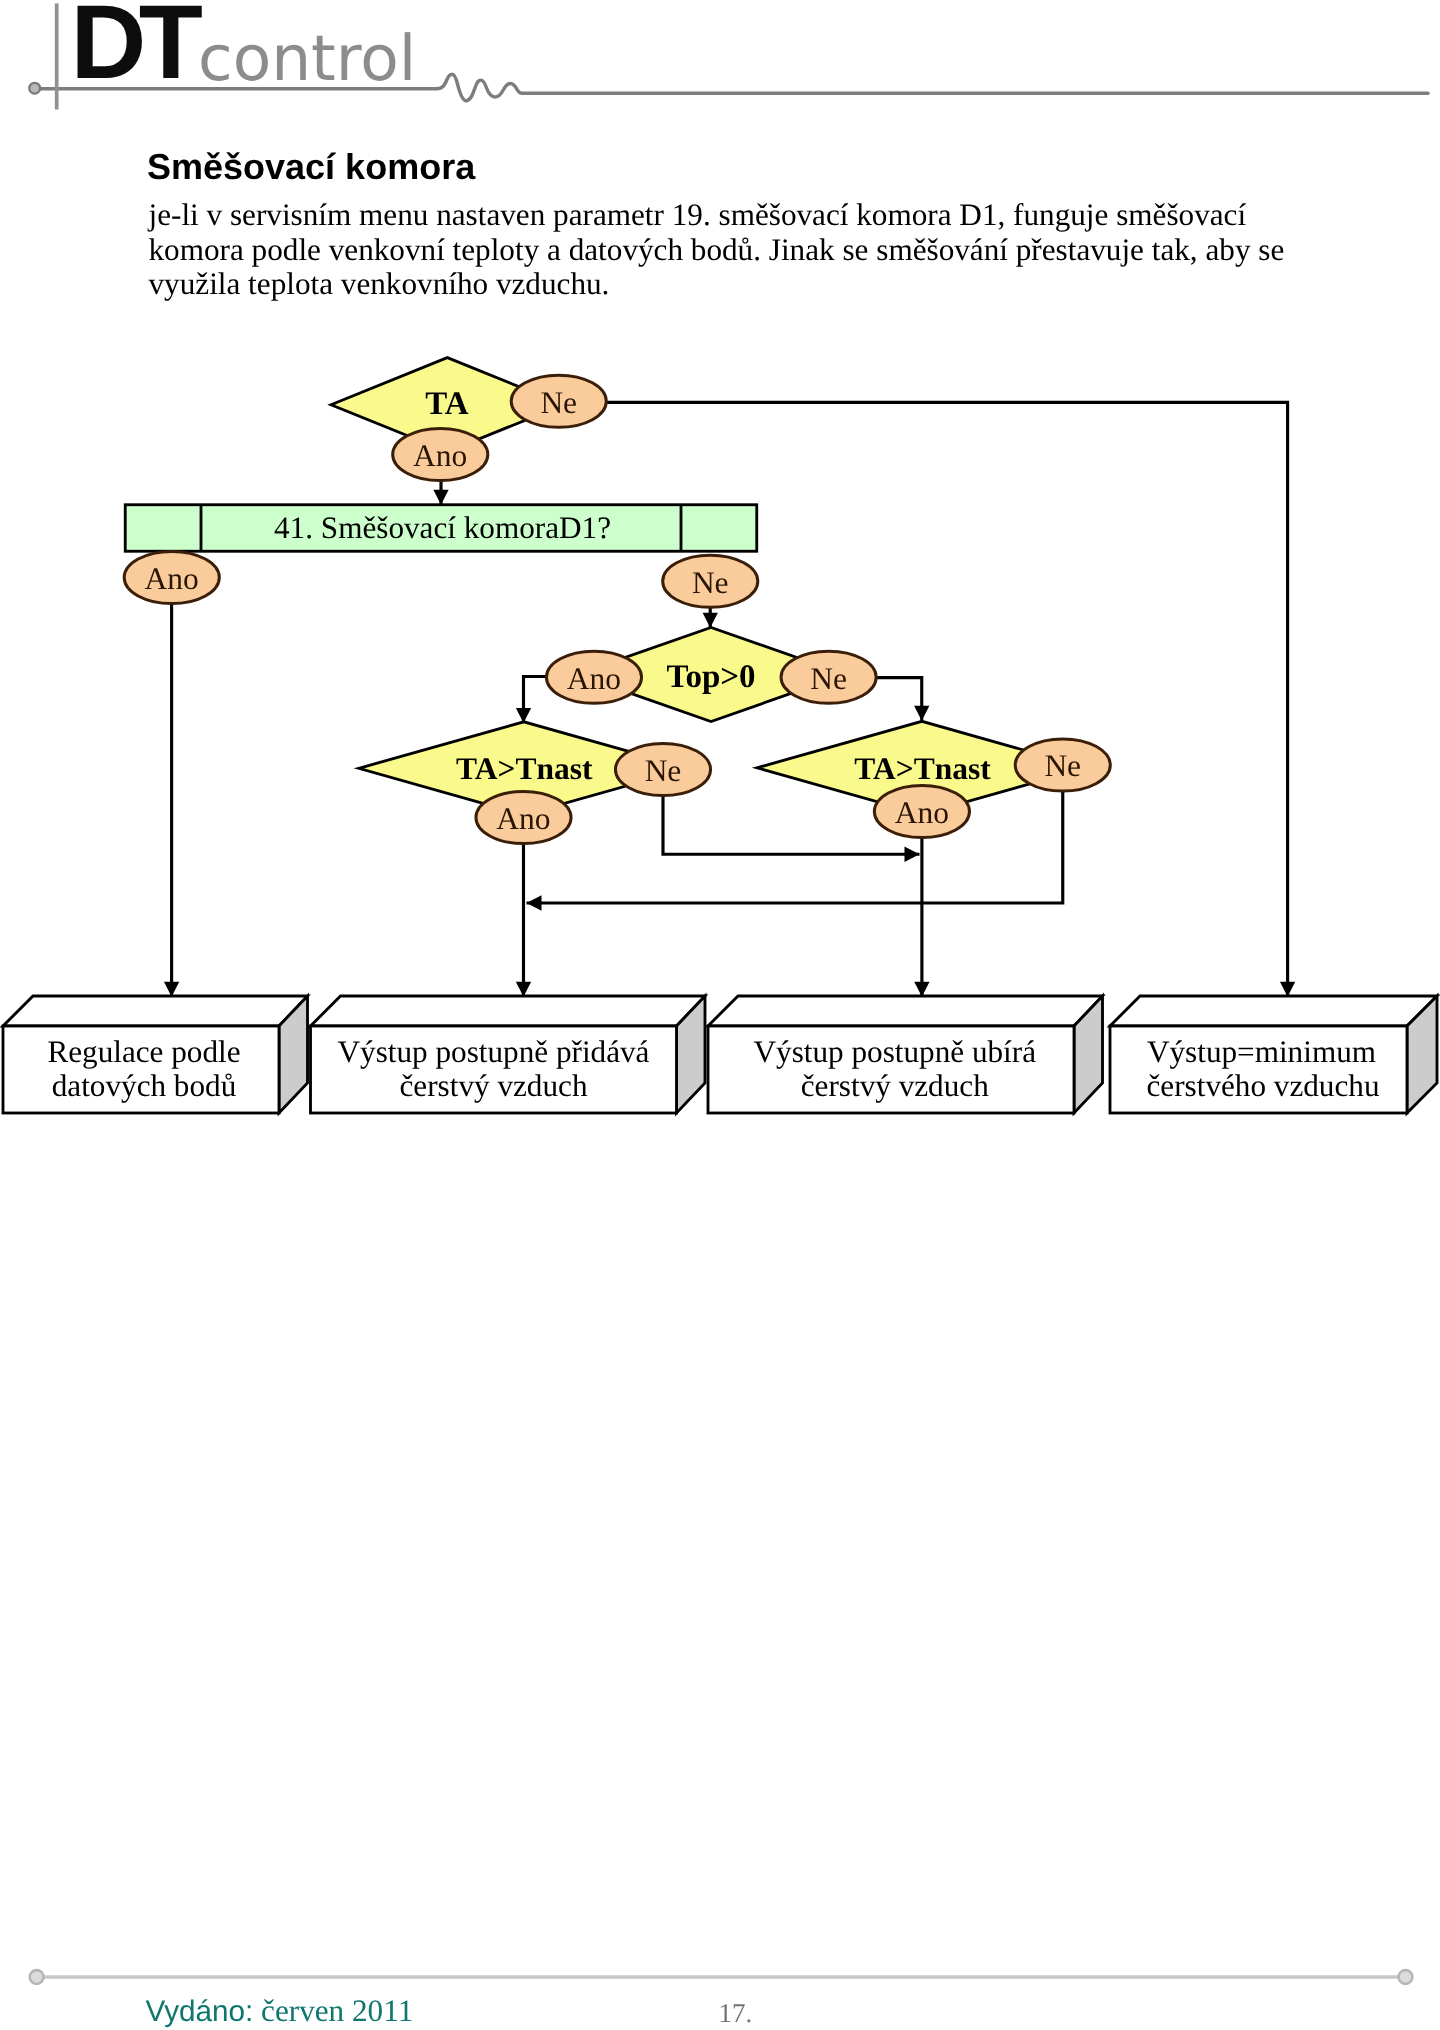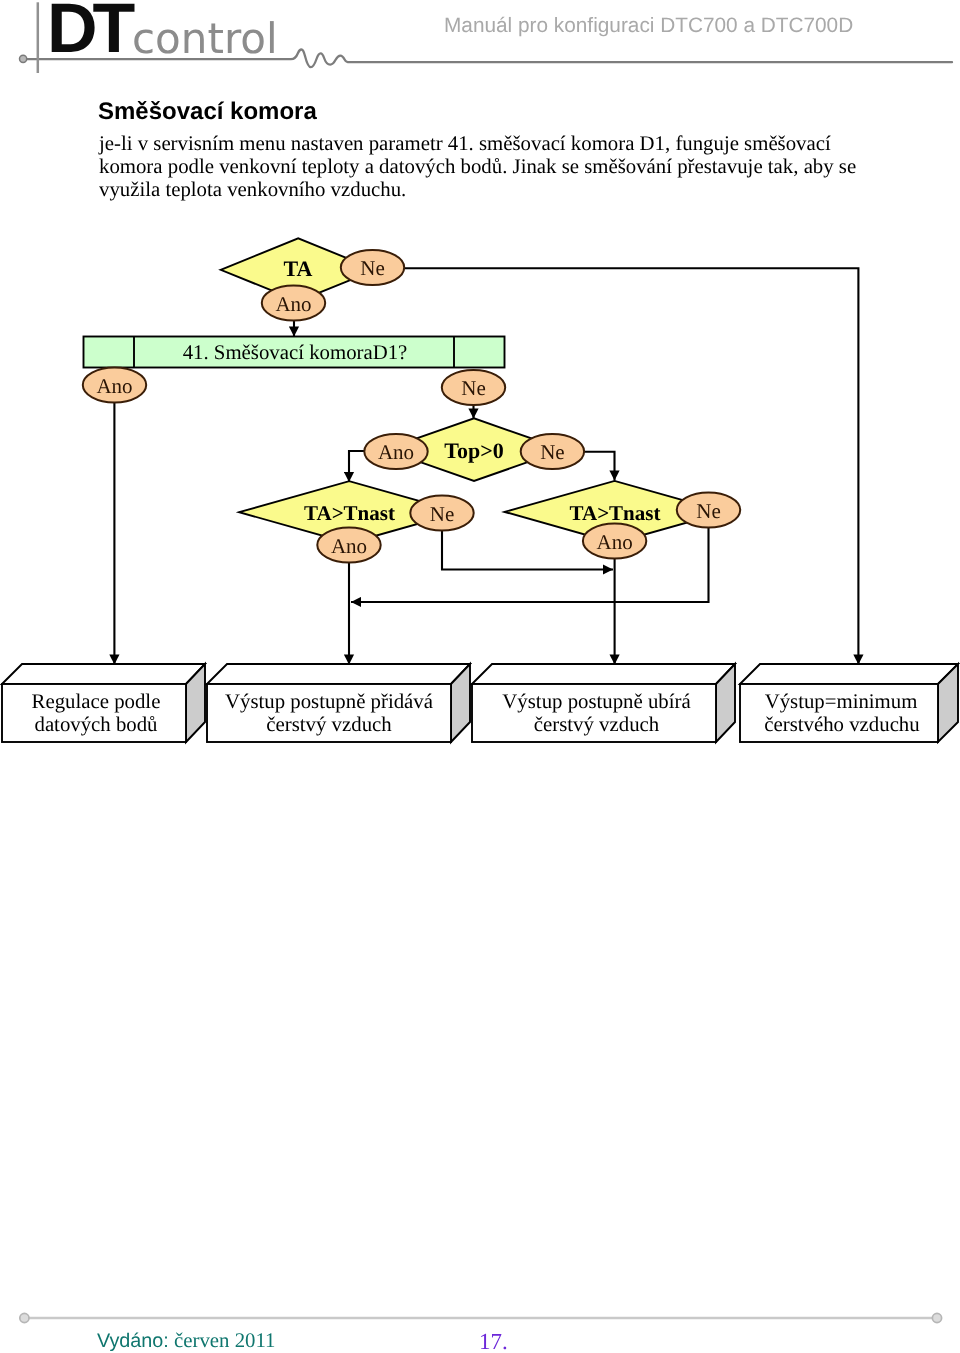--- a/index.html
+++ b/index.html
@@ -23,21 +23,21 @@
 
   
   #flowchart{position:absolute;left:0px;top:230px;width:960px;height:530px;}
 
   
   #footer-rule{position:absolute;left:0;top:1306px;width:960px;height:26px;}
   #footer-left{position:absolute;left:97px;top:1331px;font-size:20.8px;line-height:20px;color:#0f766e;white-space:nowrap;}
   #footer-left .lbl{font-family:"Liberation Sans",sans-serif;font-size:19.8px;}
   #footer-left .dt{font-family:"Liberation Serif",serif;}
   #page-number{position:absolute;left:479px;top:1332px;font-family:"Liberation Serif",serif;
-               font-weight:normal;font-size:23px;line-height:20px;color:#6d28d9;}
+               font-weight:normal;font-size:18px;line-height:20px;color:#737373;}
 </style>
 </head>
 <body>
 
 <div class="page">
 
   <svg id="header-rule" viewBox="0 0 960 80" width="960" height="80">
     <path d="M23,59.2 H291
              C295.5,59.2 296.8,56 298,53 C299.3,50 300,49.5 301.4,49.5
              C303,49.5 303.9,51.5 305,56 C306.6,62.3 308.4,67.2 310.8,67.2
@@ -48,24 +48,23 @@
              H952" fill="none" stroke="#7d7d7d" stroke-width="2.3" stroke-linecap="round" stroke-linejoin="round"></path>
     <line x1="37.8" y1="2.3" x2="37.8" y2="73" stroke="#919191" stroke-width="2.5"></line>
     <circle cx="23.1" cy="58.8" r="3.6" fill="#b8b8b8" stroke="#7a7a7a" stroke-width="1.5"></circle>
   </svg>
 
   <div id="header-logo">
     <span style="position:absolute;left:47px;top:-12px;font-family:'Liberation Sans',sans-serif;font-weight:bold;font-size:70px;color:#0d0d0d;letter-spacing:-5px;">DT</span>
     <span style="position:absolute;left:132px;top:14px;font-family:'DejaVu Sans',sans-serif;font-weight:normal;font-size:42px;color:#8c8c8c;letter-spacing:0px;">control</span>
   </div>
 
-  <div id="doc-title">Manuál pro konfiguraci DTC700 a DTC700D</div>
 
   <div id="page-title">Směšovací komora</div>
-  <div id="body-text">je-li v servisním menu nastaven parametr 41. směšovací komora D1, funguje směšovací komora podle venkovní teploty a datových bodů. Jinak se směšování přestavuje tak, aby se využila teplota venkovního vzduchu.</div>
+  <div id="body-text">je-li v servisním menu nastaven parametr 19. směšovací komora D1, funguje směšovací komora podle venkovní teploty a datových bodů. Jinak se směšování přestavuje tak, aby se využila teplota venkovního vzduchu.</div>
 
   <svg id="flowchart" viewBox="0 230 960 530" width="960" height="530">
     <defs>
       <marker id="ah" markerWidth="11" markerHeight="11" refX="10.2" refY="5.5" orient="auto" markerUnits="userSpaceOnUse">
         <path d="M0.2,0.4 L10.2,5.5 L0.2,10.6 z" fill="#000"></path>
       </marker>
     </defs>
     <g id="fc-edges" fill="none" stroke="#000" stroke-width="2.1">
 
       <path d="M404,268.2 H858.4 V664.5" marker-end="url(#ah)"></path>

